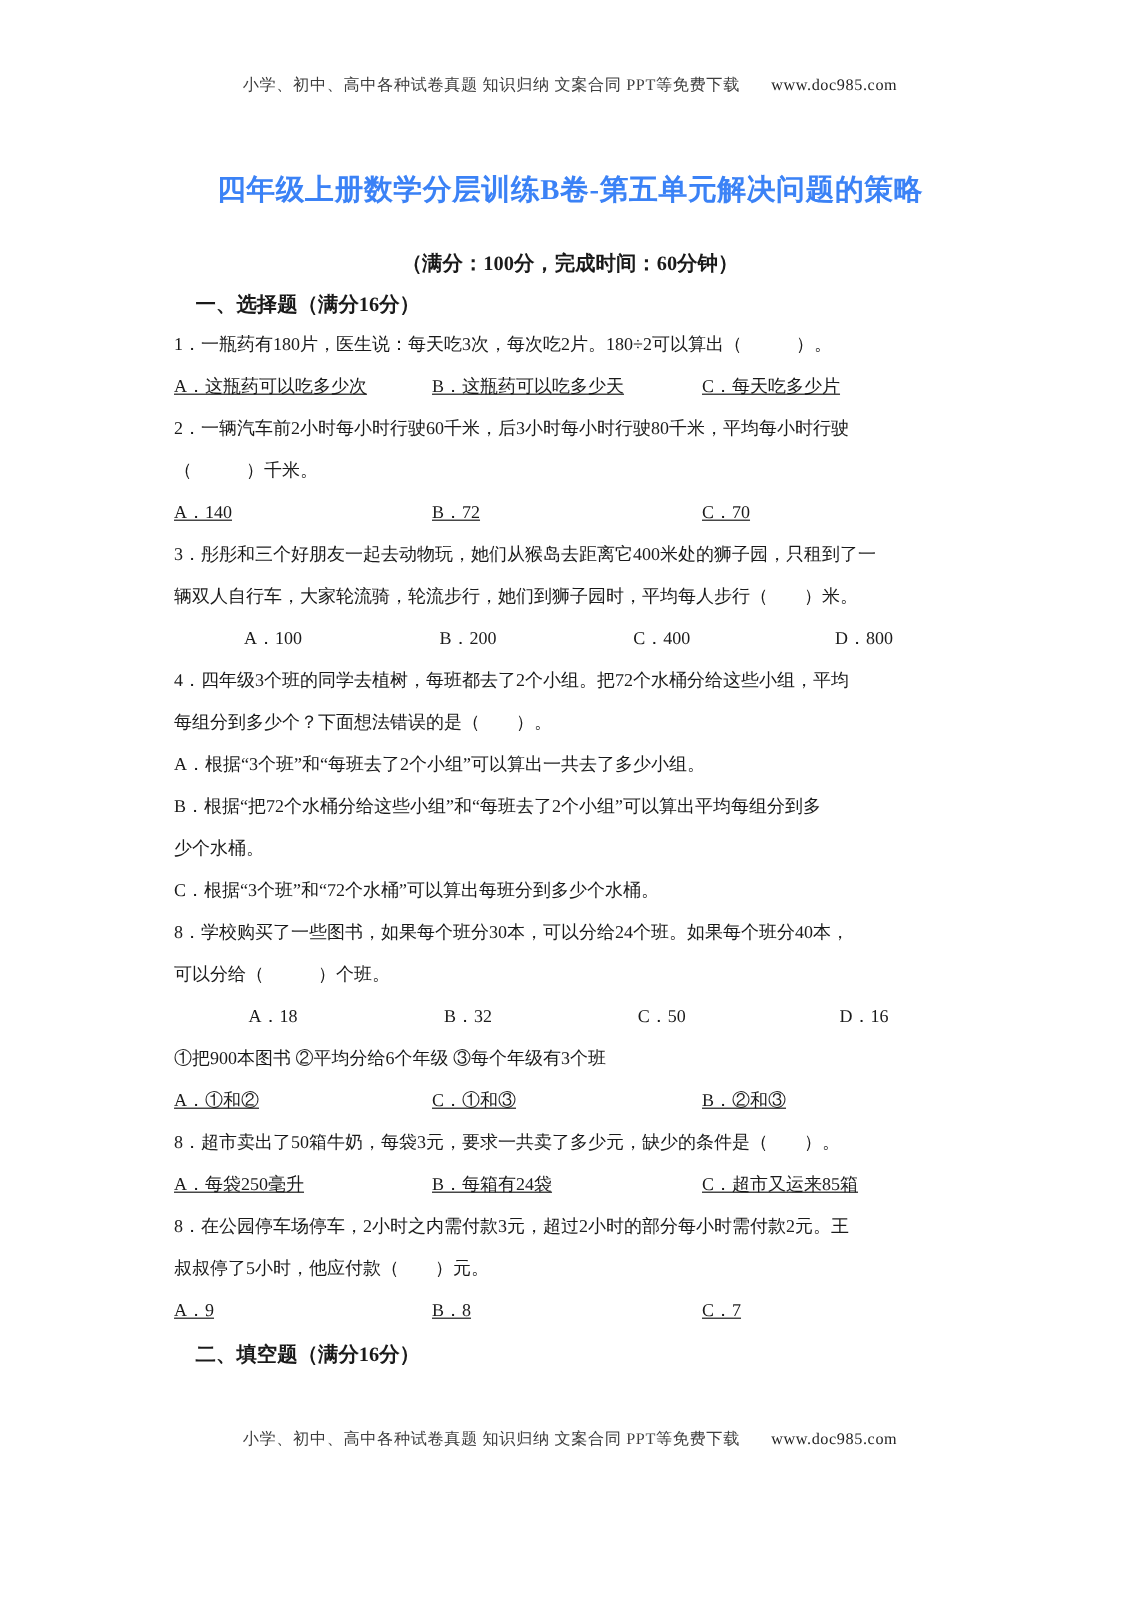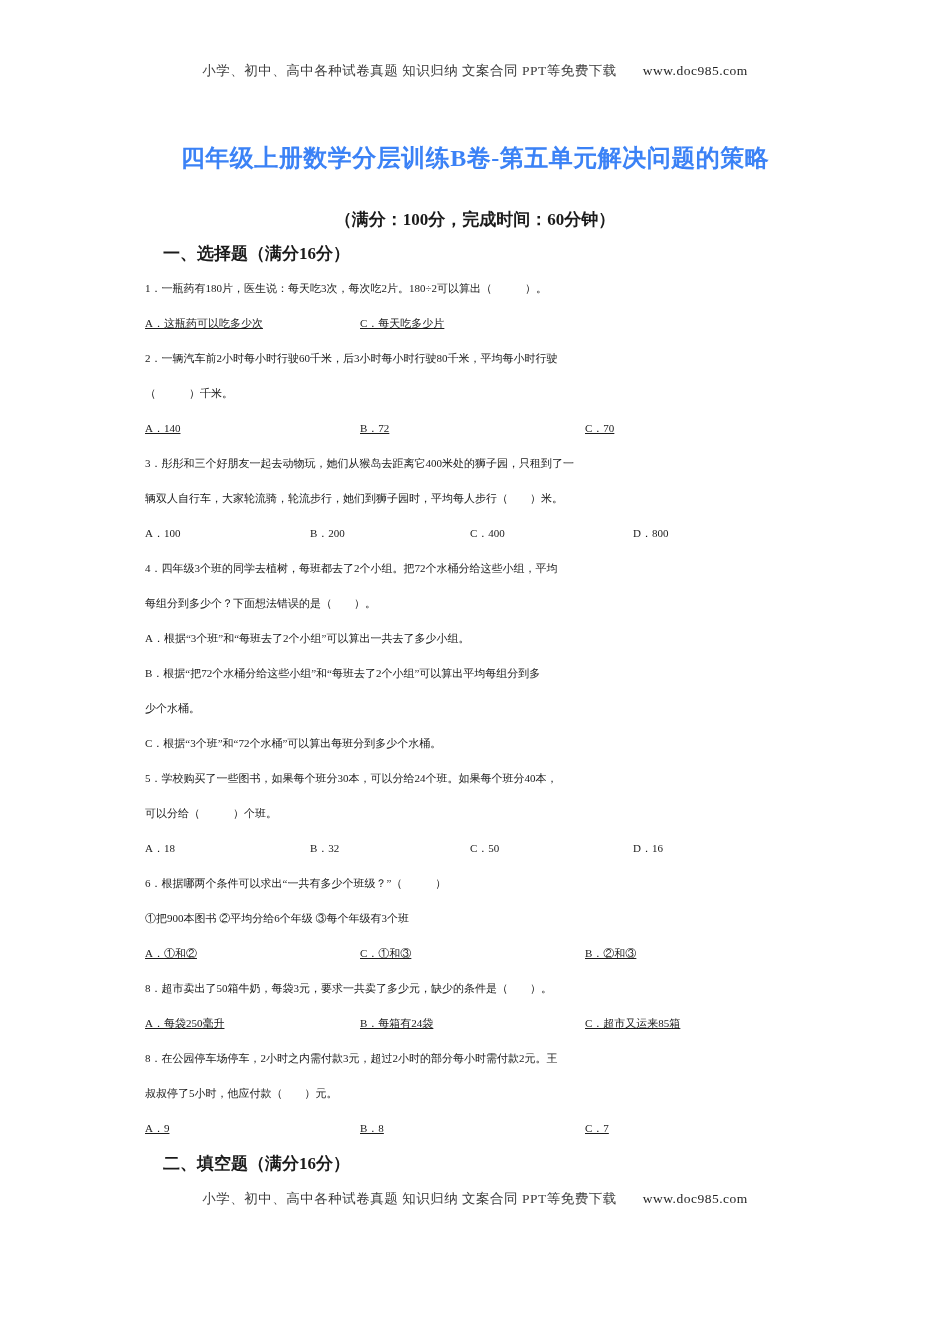--- a/index.html
+++ b/index.html
@@ -35,31 +35,31 @@
   .subtitle {
     position: absolute; top: 208px; left: 0; width: 100%;
     text-align: center;
     font-size: 17px; font-weight: bold;
   }
 
   .content {
     position: absolute; top: 236px; left: 145px; width: 662px;
   }
   .line {
-    font-size: 11px;
+    font-size: 15px;
     line-height: 35px;
     height: 35px;
     white-space: nowrap;
     overflow: visible;
   }
   .bold { font-weight: bold; font-size: 17px; margin-left: 18px; }
 
   .opts { display: grid; }
   .opts.c3 { grid-template-columns: 215px 225px auto; text-decoration: underline; }
-  .opts.c4 { grid-template-columns: 165px 160px 163px auto; }
+  .opts.c4 { grid-template-columns: 165px 160px 163px auto; text-align: center; }
   .opts span { display: block; }
 </style>
 </head>
 <body>
 
 <div class="page">
 
   <div class="doc-header">
     <span>小学、初中、高中各种试卷真题 知识归纳 文案合同 PPT等免费下载</span><span class="site-link">www.doc985.com</span>
   </div>
@@ -69,20 +69,21 @@
   <div class="subtitle">（满分：100分，完成时间：60分钟）</div>
 
   <div class="content">
 
     <div class="line bold">一、选择题（满分16分）</div>
 
     <div>
       <div class="line">1．一瓶药有180片，医生说：每天吃3次，每次吃2片。180÷2可以算出（　　　）。</div>
       <div class="line opts c3">
         <span>A．这瓶药可以吃多少次</span>
+        <span>B．这瓶药可以吃多少天</span>
         <span>C．每天吃多少片</span>
       </div>
     </div>
 
     <div>
       <div class="line">2．一辆汽车前2小时每小时行驶60千米，后3小时每小时行驶80千米，平均每小时行驶</div>
       <div class="line">（　　　）千米。</div>
       <div class="line opts c3">
         <span>A．140</span>
         <span>B．72</span>
@@ -104,32 +105,31 @@
     <div>
       <div class="line">4．四年级3个班的同学去植树，每班都去了2个小组。把72个水桶分给这些小组，平均</div>
       <div class="line">每组分到多少个？下面想法错误的是（　　）。</div>
       <div class="line">A．根据“3个班”和“每班去了2个小组”可以算出一共去了多少小组。</div>
       <div class="line">B．根据“把72个水桶分给这些小组”和“每班去了2个小组”可以算出平均每组分到多</div>
       <div class="line">少个水桶。</div>
       <div class="line">C．根据“3个班”和“72个水桶”可以算出每班分到多少个水桶。</div>
     </div>
 
     <div>
-      <div class="line">5．学校购买了一些图书，如果每个班分30本，可以分给24个班。如果每个班分40本，</div>
+      <div class="line">8．学校购买了一些图书，如果每个班分30本，可以分给24个班。如果每个班分40本，</div>
       <div class="line">可以分给（　　　）个班。</div>
       <div class="line opts c4">
         <span>A．18</span>
         <span>B．32</span>
         <span>C．50</span>
         <span>D．16</span>
       </div>
     </div>
 
     <div>
-      <div class="line">6．根据哪两个条件可以求出“一共有多少个班级？”（　　　）</div>
       <div class="line">①把900本图书 ②平均分给6个年级 ③每个年级有3个班</div>
       <div class="line opts c3">
         <span>A．①和②</span>
         <span>C．①和③</span>
         <span>B．②和③</span>
       </div>
     </div>
 
     <div>
       <div class="line">8．超市卖出了50箱牛奶，每袋3元，要求一共卖了多少元，缺少的条件是（　　）。</div>

